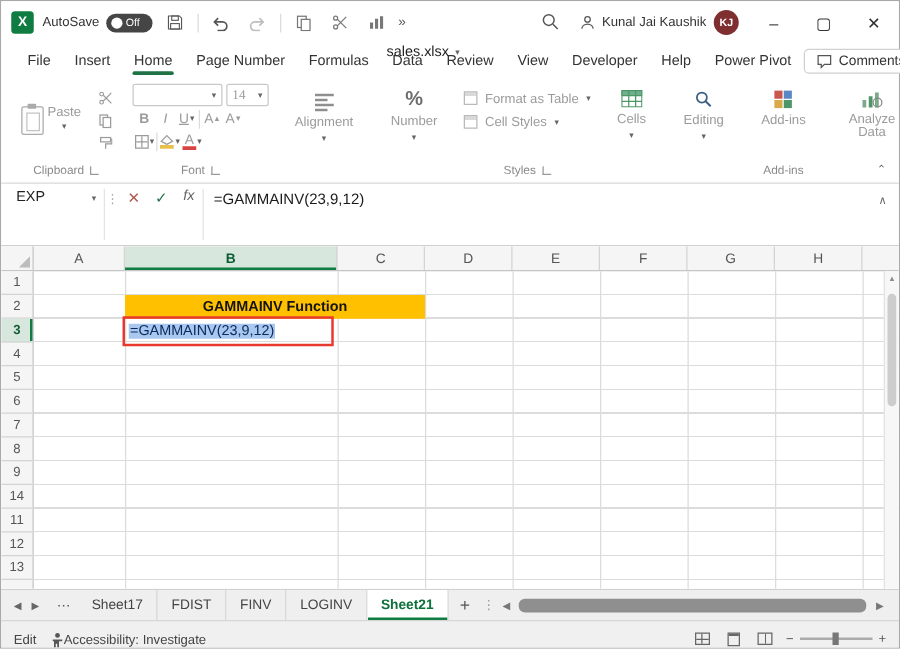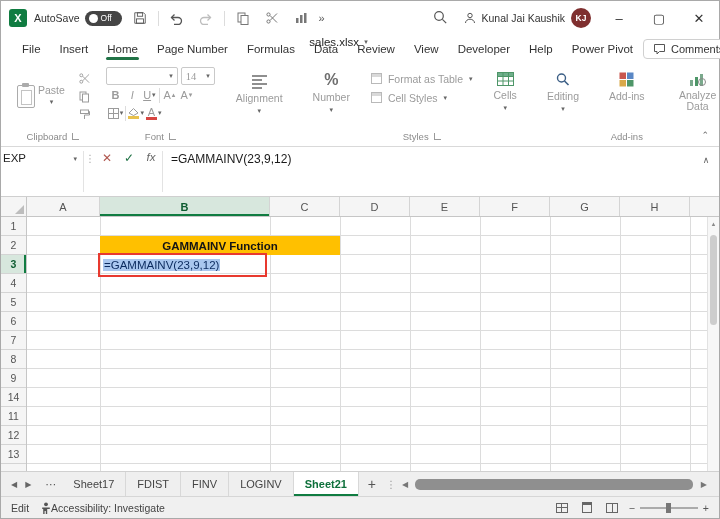--- a/index.html
+++ b/index.html
@@ -71,21 +71,21 @@
   .align-ic span { height:1.5px; background:#8f8f8f; display:block; }
   .pct { font-size:16px; color:#6e6e6e; font-weight:bold; line-height:16px; }
   .styles-col { display:flex; flex-direction:column; justify-content:flex-start; padding-top:2px; }
   .style-row { display:flex; align-items:center; gap:6px; height:19px; color:#9b9b9b; font-size:10.5px; white-space:nowrap; }
   .cf-ic { width:11px; height:11px; border:1px solid #b9b9b9; background:linear-gradient(#d9d9d9 0 3px, transparent 3px); }
   .two-line { text-align:center; line-height:11px; }
   .ribbon-collapse { position:absolute; right:10px; bottom:6px; color:#666; font-size:9px; }
 
   
   .fbar { height:50px; display:flex; align-items:stretch; background:#fff; border-bottom:1px solid #cfcfcf; flex:0 0 auto; }
-  .namebox { width:82px; display:flex; align-items:flex-start; padding:5px 6px 0 2px; font-size:11.5px; color:#222; }
+  .namebox { width:82px; display:flex; align-items:flex-start; padding:5px 6px 0 12px; font-size:11.5px; color:#222; }
   .namebox .dd-sm { margin-left:auto; padding-top:3px; }
   .fsep { width:1px; background:#e3e3e3; margin:4px 0; }
   .fb-handle { width:12px; color:#a8a8a8; font-size:10px; padding-top:6px; text-align:center; }
   .fb-btn { width:22px; padding-top:4px; text-align:center; font-size:12px; }
   .fb-x { color:#b0574f; }
   .fb-check { color:#217346; }
   .fb-fx { color:#666; font-style:italic; font-size:11.5px; }
   .fb-input { flex:1; padding:5px 8px 0; font-size:12px; color:#1a1a1a; }
   .fb-collapse { width:26px; color:#666; font-size:9px; padding-top:8px; text-align:center; }
 
@@ -122,21 +122,21 @@
   .stab { display:flex; align-items:center; padding:0 11px; font-size:11px; color:#444; border-right:1px solid #d8d8d8; white-space:nowrap; }
   .stab.active { background:#fff; color:#0E703B; font-weight:bold; box-shadow: inset 0 -2px 0 #107C41; }
   .addsheet { width:26px; display:flex; align-items:center; justify-content:center; font-size:14px; color:#555; }
   .splitter { width:12px; display:flex; align-items:center; justify-content:center; color:#999; font-size:10px; }
   .hscroll { flex:1; position:relative; margin:0 4px; }
   .hthumb { position:absolute; left:14px; right:22px; top:7px; height:11px; background:#8f8f8f; border-radius:5px; }
   .harrow { position:absolute; top:8px; font-size:8px; color:#777; }
   .harrow.l { left:1px; } .harrow.r { right:8px; }
 
   
-  .statusbar { height:22px; background:#F0F0F0; border-top:1px solid #d6d6d6; display:flex; align-items:center; gap:12px; padding:0 10px; font-size:10.5px; color:#444; flex:0 0 auto; }
+  .statusbar { height:22px; background:#F0F0F0; border-top:1px solid #d6d6d6; display:flex; align-items:flex-end; gap:12px; padding:0 10px; font-size:10.5px; color:#444; flex:0 0 auto; }
   .sb-right { margin-left:auto; display:flex; align-items:center; gap:9px; }
   .vicon { width:16px; height:14px; display:flex; align-items:center; justify-content:center; }
   .vi-normal { width:12px; height:10px; border:1px solid #666; background:
      linear-gradient(#666,#666) center/100% 1px no-repeat, linear-gradient(#666,#666) center/1px 100% no-repeat; }
   .vi-layout { width:10px; height:11px; border:1px solid #666; background:linear-gradient(#666 0 2px, transparent 2px); }
   .vi-break { width:12px; height:10px; border:1px solid #666; background:linear-gradient(90deg, transparent 0 5px, #666 5px 6px, transparent 6px); }
   .zoomslider { display:flex; align-items:center; gap:5px; color:#555; }
   .ztrack { width:58px; height:2px; background:#ababab; position:relative; display:inline-block; }
   .zknob { position:absolute; left:26px; top:-4px; width:5px; height:10px; background:#777; }
   .acc { display:flex; align-items:center; gap:0; }

